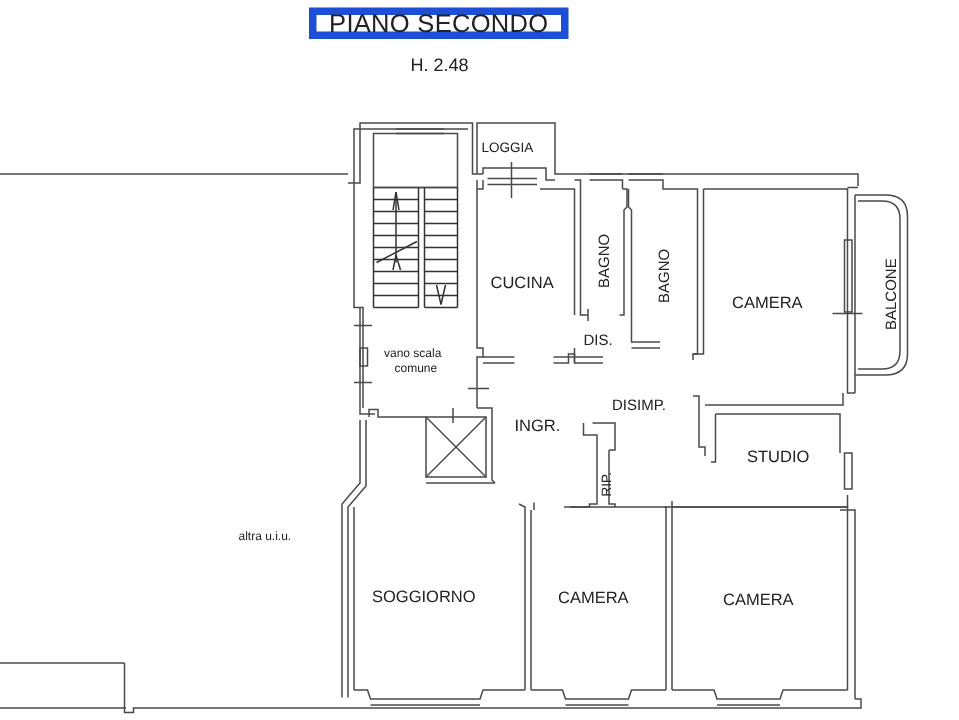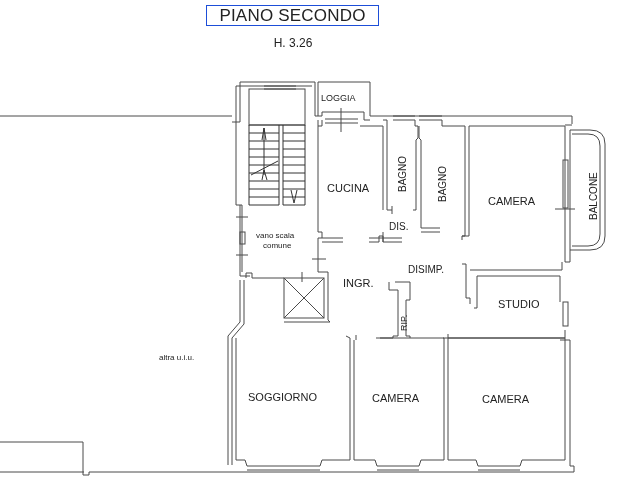--- a/index.html
+++ b/index.html
@@ -1,30 +1,30 @@
 <!DOCTYPE html>
 <html><head>
 <meta charset="utf-8">
 <style>
   html, body { margin: 0; padding: 0; background: #ffffff; }
   body { width: 639px; height: 480px; position: relative; overflow: hidden; font-family: "Liberation Sans", sans-serif; }
   svg { position: absolute; left: 0; top: 0; }
   .w { fill: none; stroke: #4a4a4a; stroke-width: 1; }
   .t { fill: none; stroke: #333; stroke-width: 1; }
   .lbl { font-family: "Liberation Sans", sans-serif; fill: #222; }
-  .title-box { position: absolute; left: 206px; top: 5px; width: 173px; height: 21px; border: 1px solid #1d4ed8; box-sizing: border-box; display: flex; align-items: center; justify-content: center; font-size: 17px; color: #222; letter-spacing: 0.2px; }
+  .title-box { position: absolute; left: 206px; top: 5px; width: 173px; height: 21px; border: 5px solid #1d4ed8; box-sizing: border-box; display: flex; align-items: center; justify-content: center; font-size: 17px; color: #222; letter-spacing: 0.2px; }
   .height-lbl { position: absolute; left: 230px; top: 36px; width: 126px; text-align: center; font-size: 12px; color: #222; }
 </style>
 </head>
 <body>
 
 <div class="title-box">
     <span>PIANO SECONDO</span>
   </div>
-<div class="height-lbl">H. 3.26</div>
+<div class="height-lbl">H. 2.48</div>
 
 <svg width="639" height="480" viewBox="0 0 639 480">
 
   <g>
     <line class="w" x1="0" y1="116" x2="232" y2="116"></line>
     <line class="w" x1="0" y1="472" x2="84" y2="472"></line>
     <line class="w" x1="0" y1="442" x2="83" y2="442"></line>
     <polyline class="w" points="83,442 83,475 89,475 89,472 250,472"></polyline>
   </g>
 

